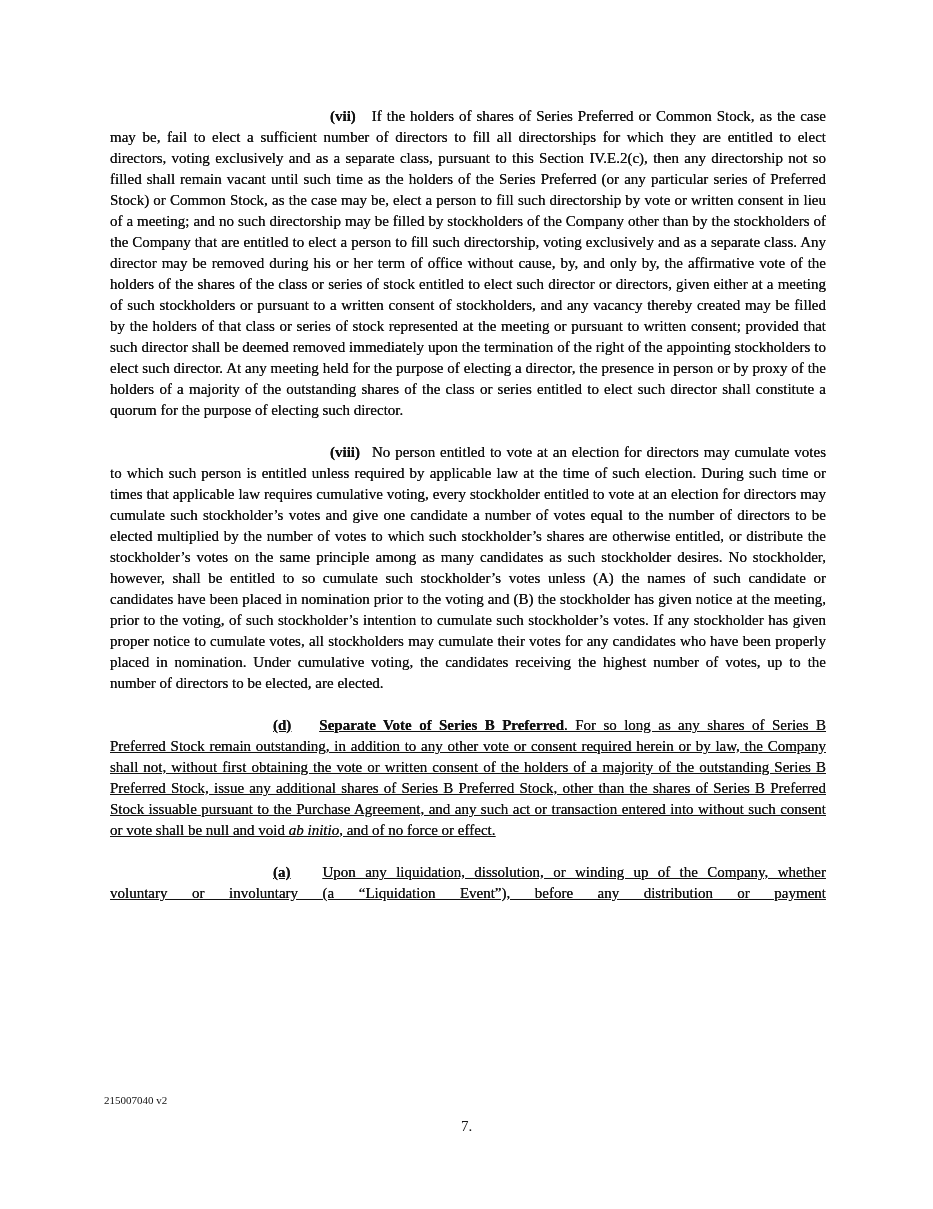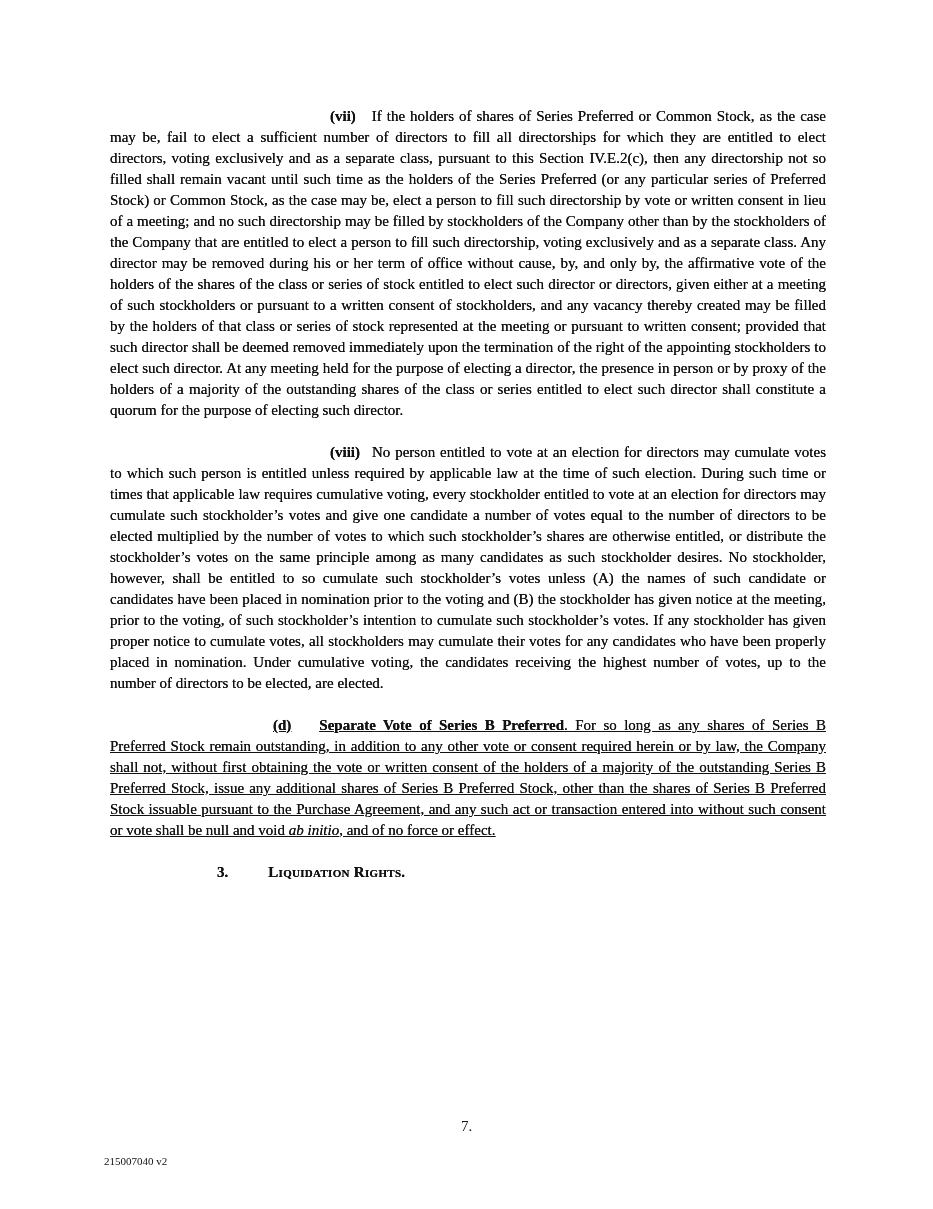--- a/index.html
+++ b/index.html
@@ -54,38 +54,38 @@
     position: absolute;
     top: 1116px;
     left: 0;
     width: 933px;
     text-align: center;
     font-size: 15px;
     line-height: 21px;
   }
   .doc-id {
     position: absolute;
-    top: 1154px;
+    top: 1093px;
     left: 104px;
     font-size: 11px;
     line-height: 14px;
   }
   i { font-style: italic; }
 </style>
 </head>
 <body>
 
 <div class="page-content">
 
   <p class="para indent-lg"><span class="plabel">(vii)</span><span class="tab tab-16"></span><span>If the holders of shares of Series Preferred or Common Stock, as the case may be, fail to elect a sufficient number of directors to fill all directorships for which they are entitled to elect directors, voting exclusively and as a separate class, pursuant to this Section IV.E.2(c), then any directorship not so filled shall remain vacant until such time as the holders of the Series Preferred (or any particular series of Preferred Stock) or Common Stock, as the case may be, elect a person to fill such directorship by vote or written consent in lieu of a meeting; and no such directorship may be filled by stockholders of the Company other than by the stockholders of the Company that are entitled to elect a person to fill such directorship, voting exclusively and as a separate class. Any director may be removed during his or her term of office without cause, by, and only by, the affirmative vote of the holders of the shares of the class or series of stock entitled to elect such director or directors, given either at a meeting of such stockholders or pursuant to a written consent of stockholders, and any vacancy thereby created may be filled by the holders of that class or series of stock represented at the meeting or pursuant to written consent; provided that such director shall be deemed removed immediately upon the termination of the right of the appointing stockholders to elect such director.  At any meeting held for the purpose of electing a director, the presence in person or by proxy of the holders of a majority of the outstanding shares of the class or series entitled to elect such director shall constitute a quorum for the purpose of electing such director.</span></p>
 
   <p class="para indent-lg"><span class="plabel">(viii)</span><span class="tab tab-12"></span><span>No person entitled to vote at an election for directors may cumulate votes to which such person is entitled unless required by applicable law at the time of such election. During such time or times that applicable law requires cumulative voting, every stockholder entitled to vote at an election for directors may cumulate such stockholder’s votes and give one candidate a number of votes equal to the number of directors to be elected multiplied by the number of votes to which such stockholder’s shares are otherwise entitled, or distribute the stockholder’s votes on the same principle among as many candidates as such stockholder desires.  No stockholder, however, shall be entitled to so cumulate such stockholder’s votes unless (A) the names of such candidate or candidates have been placed in nomination prior to the voting and (B) the stockholder has given notice at the meeting, prior to the voting, of such stockholder’s intention to cumulate such stockholder’s votes.  If any stockholder has given proper notice to cumulate votes, all stockholders may cumulate their votes for any candidates who have been properly placed in nomination.  Under cumulative voting, the candidates receiving the highest number of votes, up to the number of directors to be elected, are elected.</span></p>
 
   <p class="para indent-md"><span class="plabel">(d)</span><span class="tab tab-28"></span><span class="plabel">Separate Vote of Series B Preferred</span><span>. For so long as any shares of Series B Preferred Stock remain outstanding, in addition to any other vote or consent required herein or by law, the Company shall not, without first obtaining the vote or written consent of the holders of a majority of the outstanding Series B Preferred Stock, issue any additional shares of Series B Preferred Stock,  other than the shares of Series B Preferred Stock issuable pursuant to the Purchase Agreement, and any such act or transaction entered into without such consent or vote shall be null and void </span><i>ab initio</i><span>, and of no force or effect.</span></p>
 
-  <p class="section-heading indent-sm"><span>3.</span><span class="tab tab-40"></span><span class="section-title">Liquidation Rights.</span></p>
 
+  <p class="para indent-md justify-last"><span class="plabel">(a)</span><span class="tab tab-32"></span><span>Upon any liquidation, dissolution, or winding up of the Company, whether voluntary or involuntary (a “Liquidation Event”), before any distribution or payment</span></p>
 
 </div>
 
 <div class="page-number">7.</div>
 
 <div class="doc-id">215007040 v2</div>
 
 </body></html>

